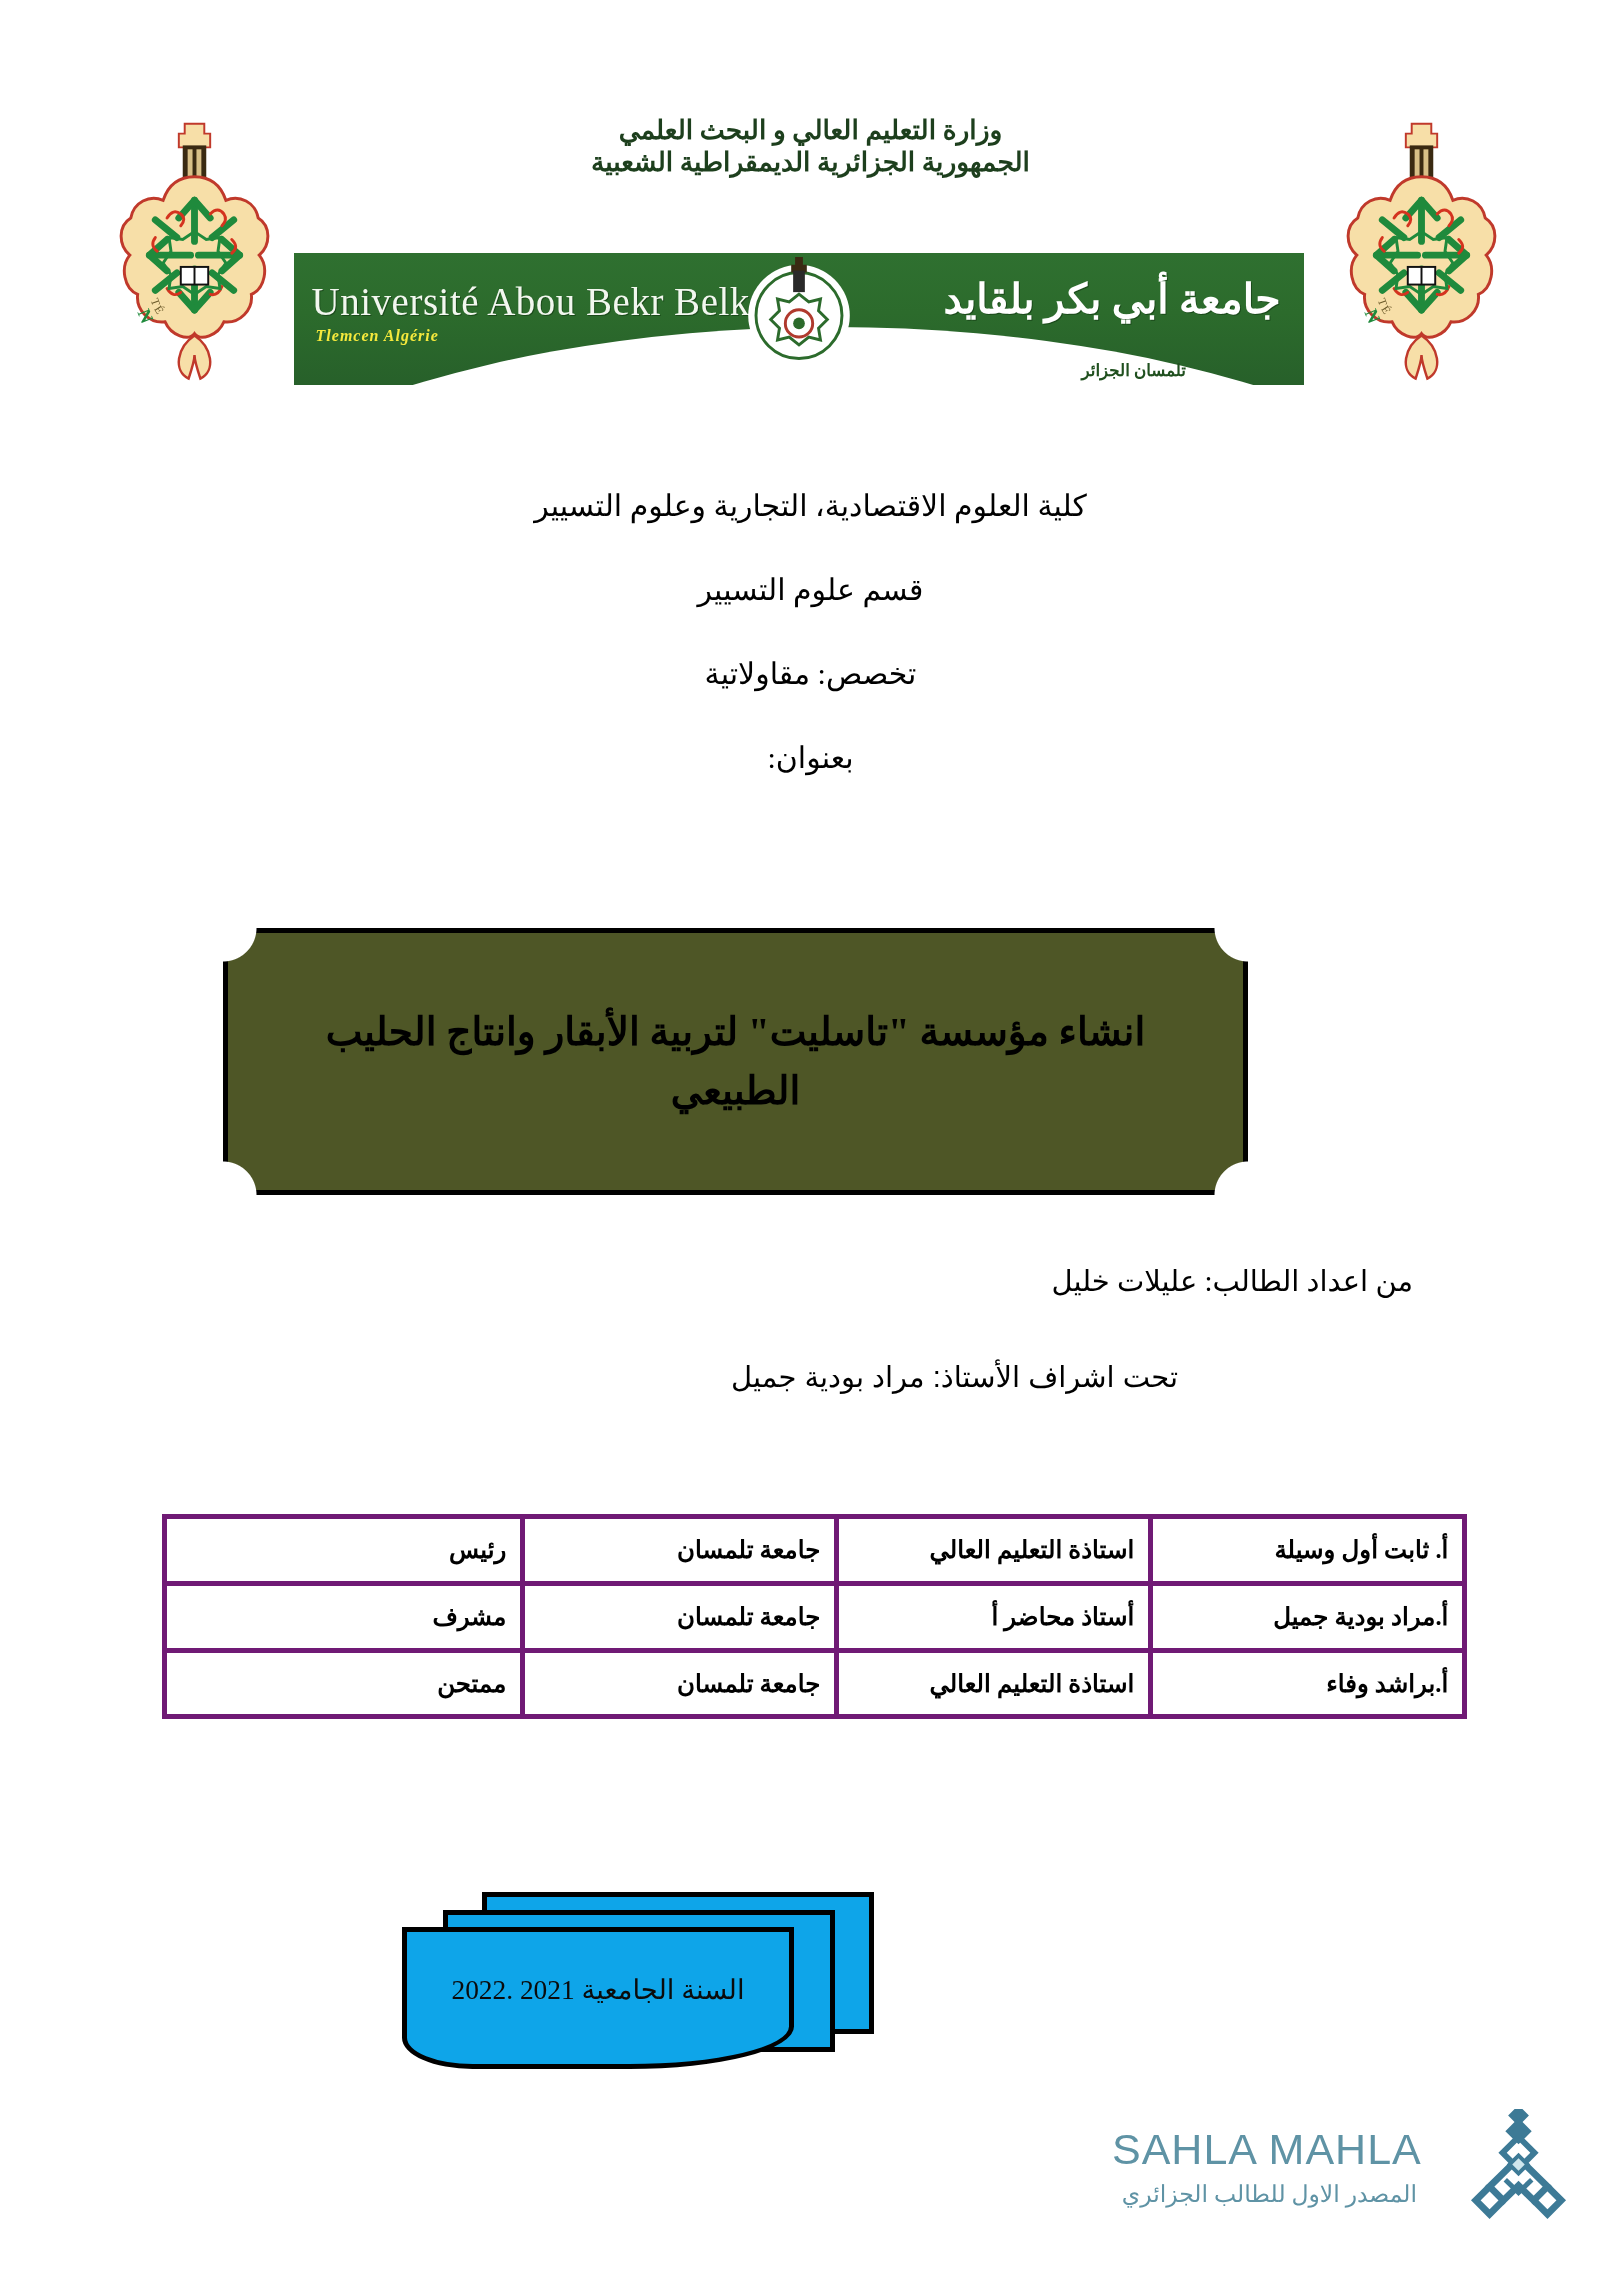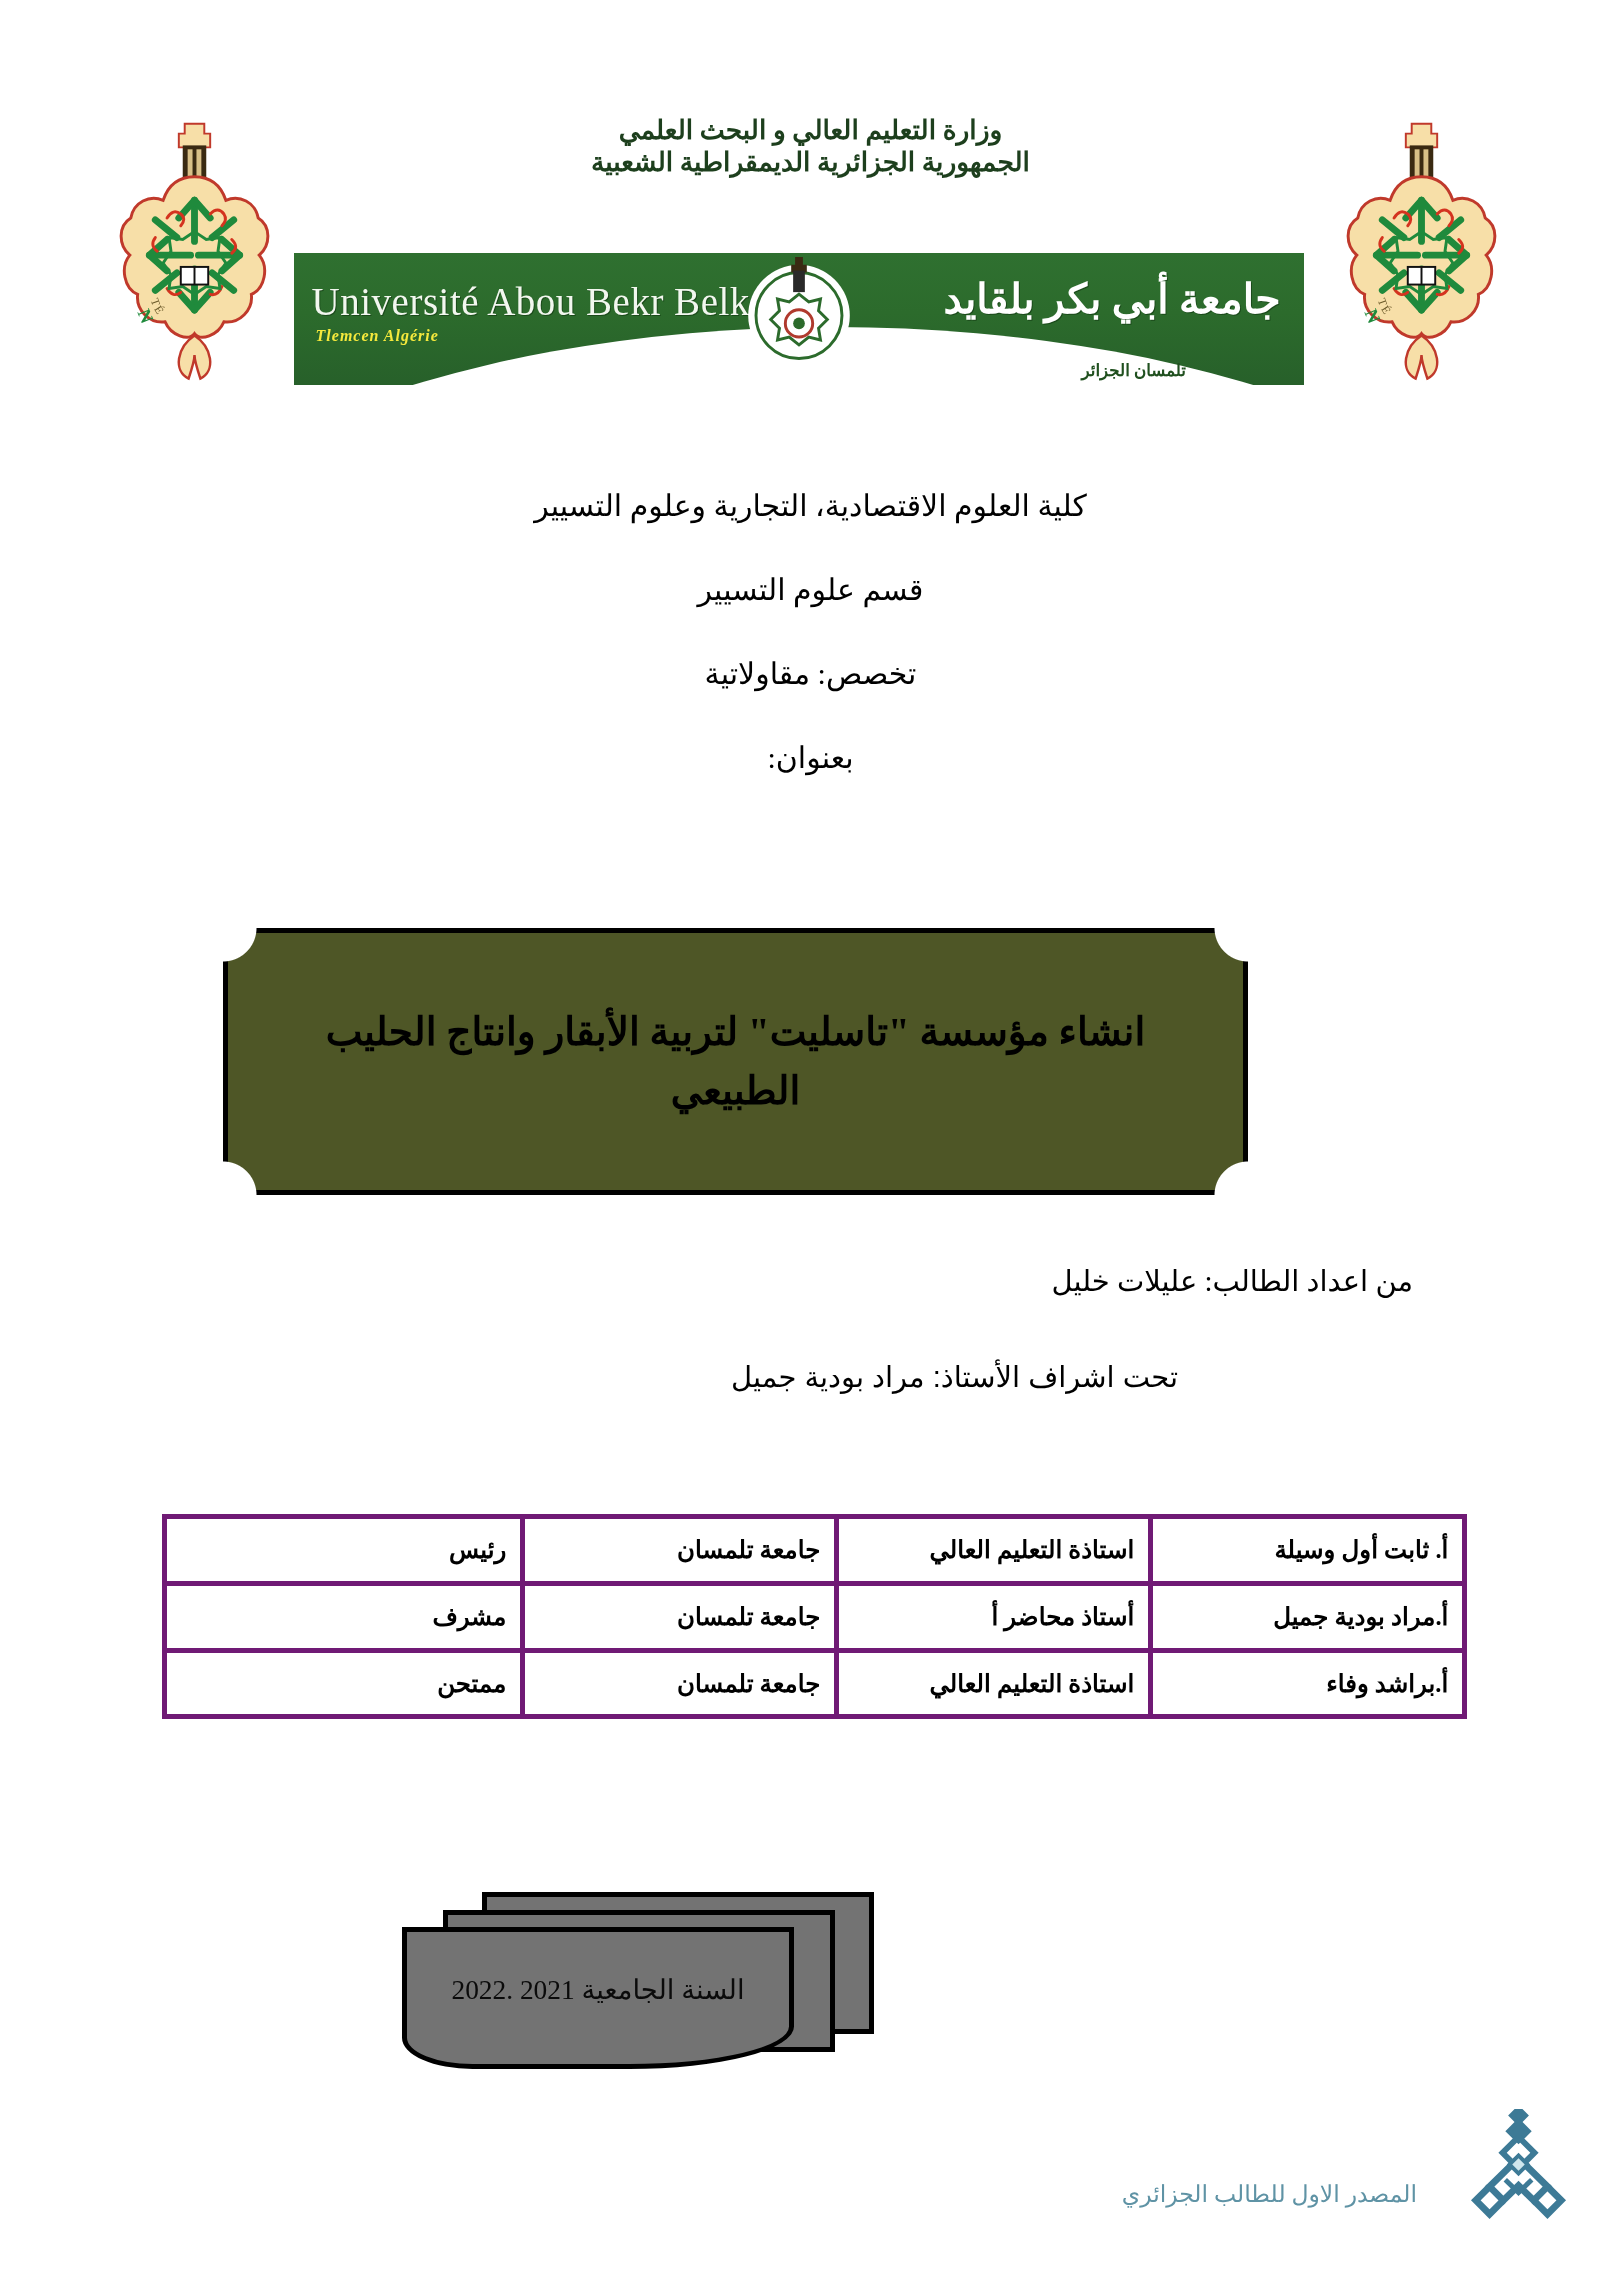--- a/index.html
+++ b/index.html
@@ -234,21 +234,21 @@
   
   .card-stack {
     position: absolute;
     left: 402px;
     top: 1892px;
     width: 568px;
     height: 216px;
   }
   .card {
     position: absolute;
-    background: #737373;
+    background: #0ea5e9;
     border: 5.9px solid #000000;
     box-sizing: border-box;
   }
   .card.back   { left: 80px; top: 0;   width: 392px; height: 142px; }
   .card.middle { left: 41px; top: 17.6px; width: 392px; height: 142px; }
   .card.front  {
     left: 0; top: 35px; width: 392px; height: 142px;
     display: flex;
     align-items: center;
     justify-content: center;
@@ -499,20 +499,21 @@
 
   <div class="card-stack">
     <div class="card back"></div>
     <div class="card middle"></div>
     <div class="card front">
       <div class="card-text">السنة الجامعية 2021 .2022</div>
     </div>
   </div>
 
   <div class="watermark">
+    <div class="wm-title">SAHLA MAHLA</div>
     <div class="wm-sub">المصدر الاول للطالب الجزائري</div>
     <div class="wm-icon">
       <svg viewBox="0 0 105 118" width="103" height="116" aria-hidden="true">
         <g fill="none" stroke="#3d7a96" stroke-width="6" stroke-linejoin="miter">
           <rect x="47" y="2" width="9" height="9" transform="rotate(45 51.5 6.5)"></rect>
           <rect x="45" y="16" width="13" height="13" transform="rotate(45 51.5 22.5)"></rect>
           <rect x="40" y="33" width="23" height="23" transform="rotate(45 51.5 44.5)"></rect>
         </g>
         <g fill="#3d7a96">
           <rect x="48.5" y="3.5" width="6" height="6" transform="rotate(45 51.5 6.5)"></rect>

